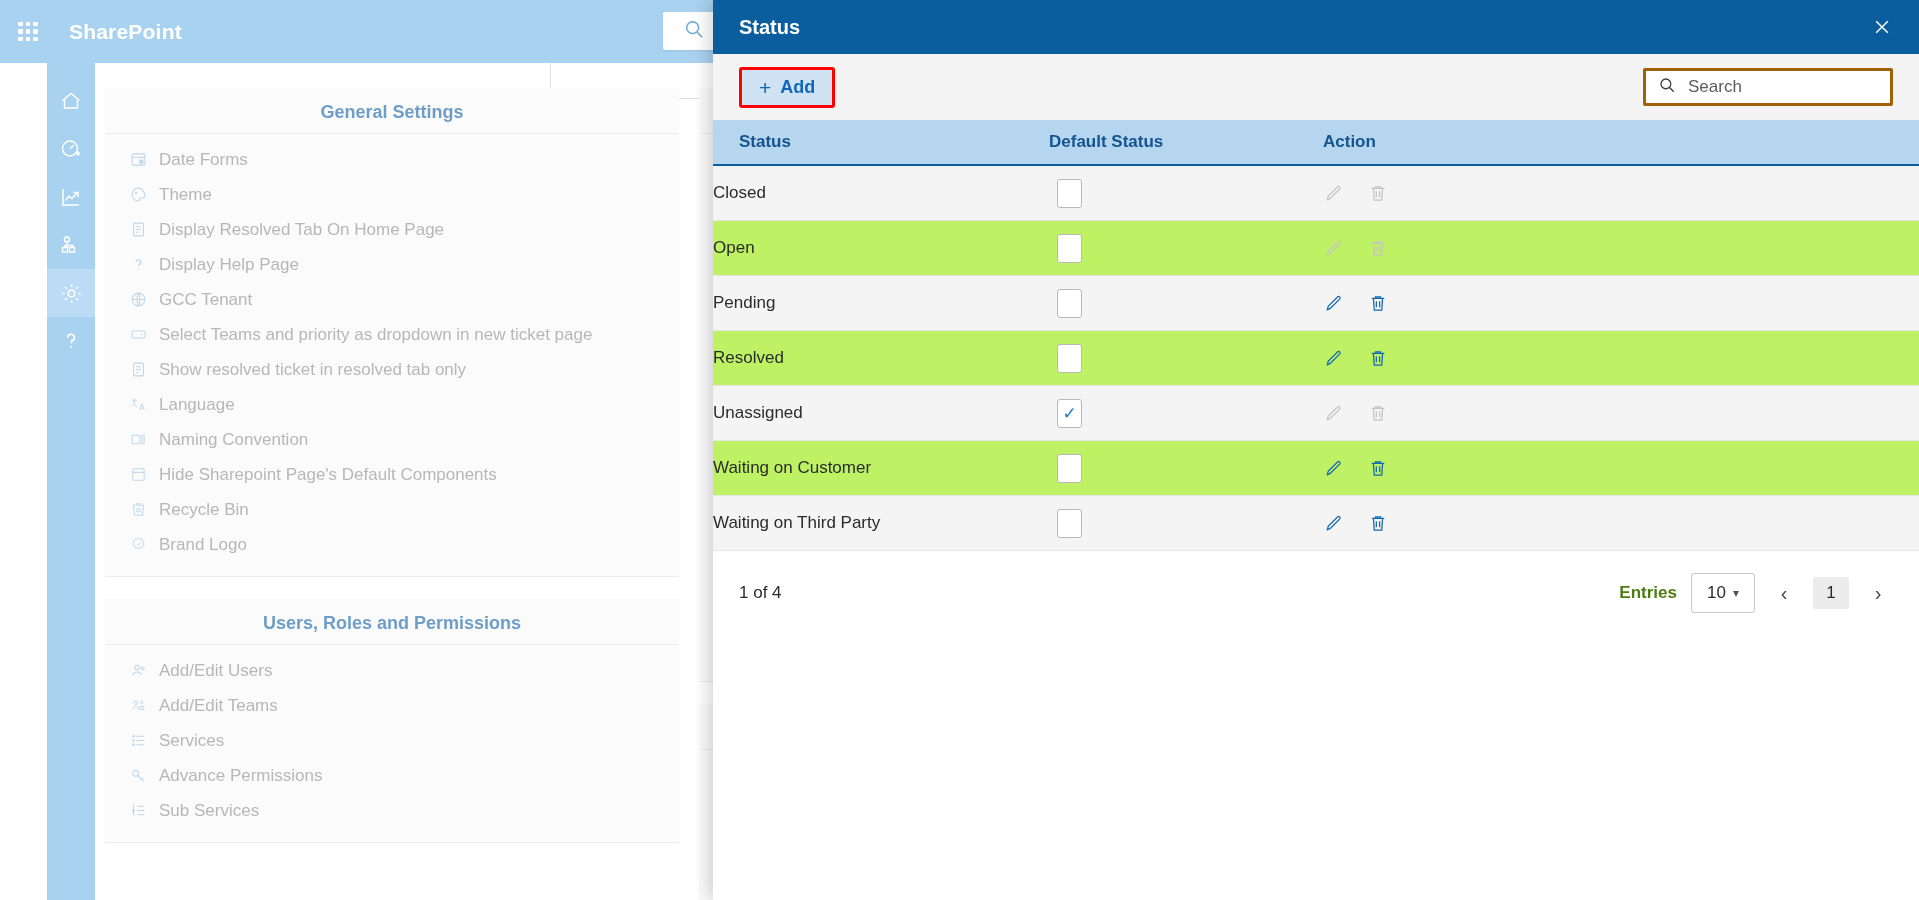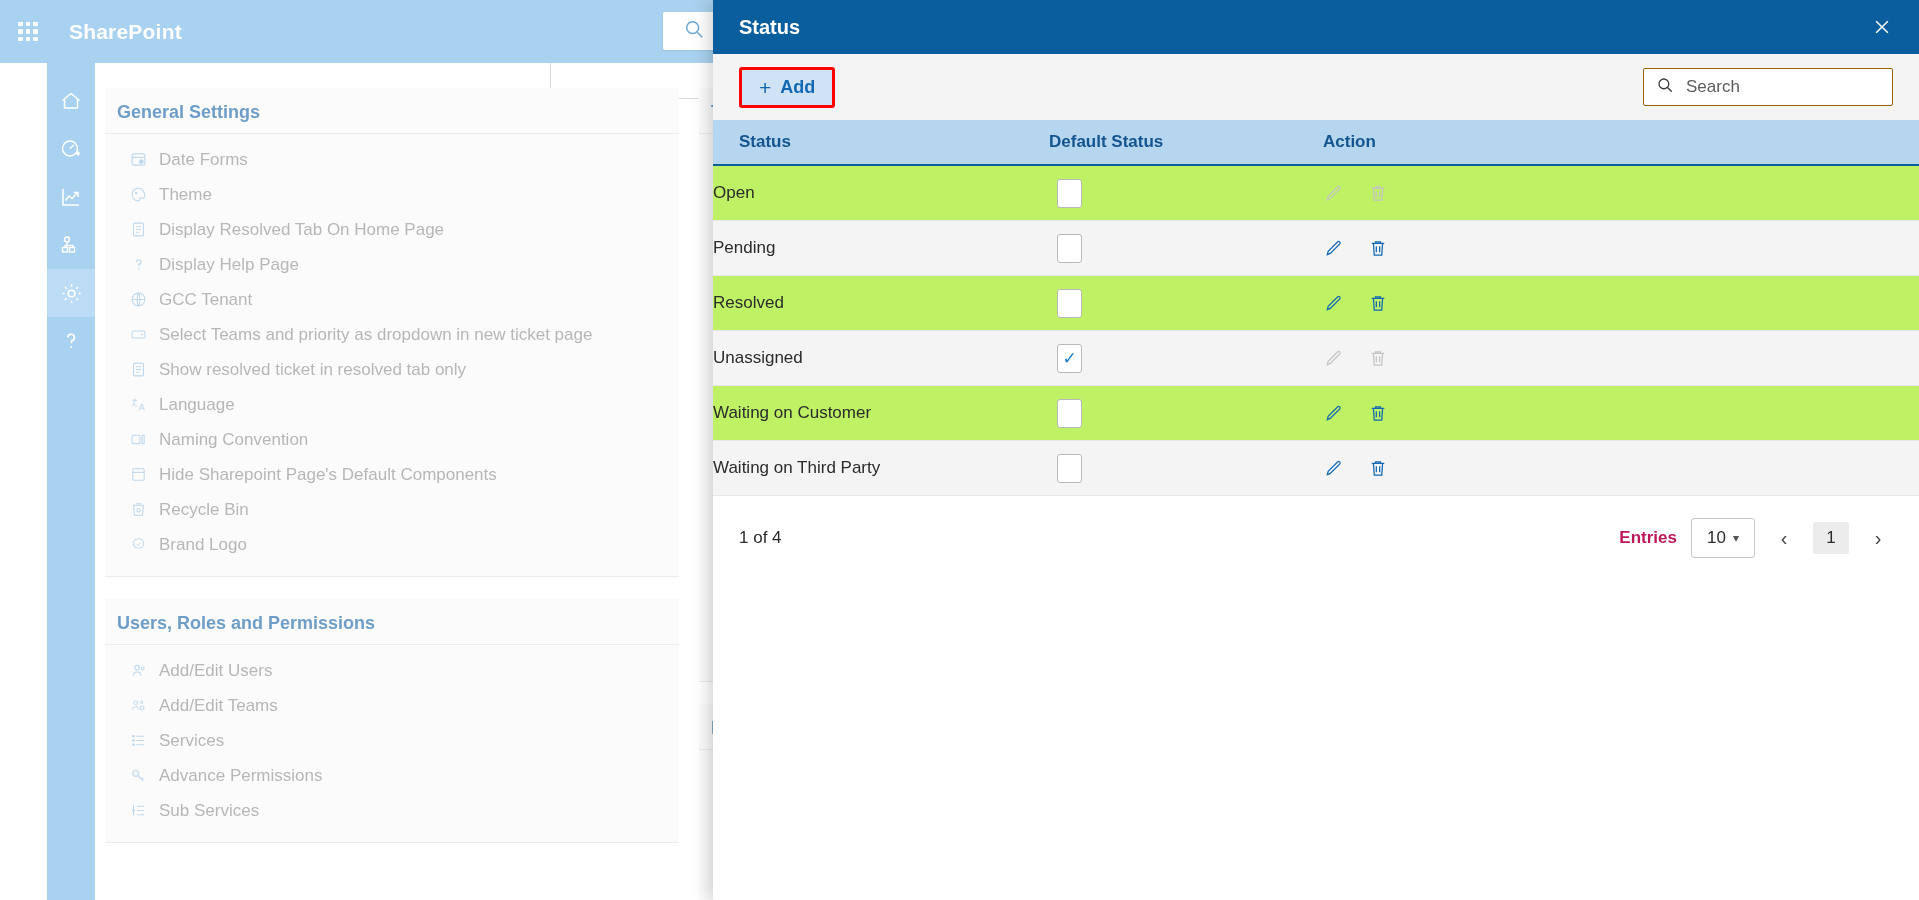--- a/index.html
+++ b/index.html
@@ -54,21 +54,21 @@
   .topstrip{
     position:absolute;left:455px;top:-10px;width:1100px;height:44px;
     border:1px solid #dcdcdc;border-radius:2px;background:#fff;
   }
 
   .cols{position:absolute;left:10px;top:25px;display:flex;gap:20px;}
   .col{width:574px;}
   .card{background:#fbfbfb;border-bottom:1px solid #ececec;margin-bottom:22px;padding-bottom:14px;}
   .card-title{
     color:#6e9ec7;font-size:18px;font-weight:600;
-    padding:14px 12px 10px 12px;border-bottom:1px solid #ececec;
+    padding:14px 12px 10px 12px;border-bottom:1px solid #ececec;text-align:center;
   }
   .items{padding:8px 0 0 0;}
   .item{
     display:flex;align-items:center;gap:11px;
     padding:5px 12px 5px 24px;color:#b7b7b7;font-size:17px;
     cursor:pointer;line-height:25px;white-space:nowrap;
   }
   .item .ico{width:19px;height:19px;flex:0 0 19px;display:flex;align-items:center;justify-content:center;color:#bfd8ec;}
   .item .ico svg{width:17px;height:17px;display:block;}
 
@@ -90,21 +90,21 @@
     height:66px;background:#f4f4f4;display:flex;align-items:center;
     justify-content:space-between;padding:0 26px 0 26px;
   }
   .add-btn{
     display:flex;align-items:center;gap:9px;
     background:#cfe3f5;border:3px solid #ff0000;border-radius:3px;
     padding:7px 17px;color:#1268b3;font-size:18px;font-weight:600;cursor:pointer;
   }
   .add-btn .plus{font-size:21px;font-weight:400;line-height:1;}
   .panel-search{
-    width:250px;height:38px;background:#ffffff;border:1px solid #a16207;border-radius:2px;
+    width:250px;height:38px;background:#ffffff;border:3px solid #a16207;border-radius:2px;
     display:flex;align-items:center;padding:0 12px;box-sizing:border-box;
   }
   .panel-search input{
     border:0;outline:0;flex:1;margin-left:10px;font-size:17px;color:#333;
     font-family:"Liberation Sans",sans-serif;background:transparent;
   }
   .panel-search input::placeholder{color:#5b5b5b;}
 
   .tbl{width:100%;border-collapse:collapse;table-layout:fixed;}
   .tbl thead th{
@@ -128,21 +128,21 @@
   .act svg{width:20px;height:20px;display:block;}
   .act.on{color:#1268b3;}
   .act.off{color:#c4c4c4;cursor:default;}
 
   .pager{
     display:flex;align-items:center;justify-content:space-between;
     padding:22px 26px 0 26px;
   }
   .pager-left{font-size:17px;color:#2b2b2b;}
   .pager-right{display:flex;align-items:center;gap:14px;}
-  .entries-lbl{font-size:17px;color:#be185d;font-weight:600;margin-left:16px;}
+  .entries-lbl{font-size:17px;color:#4d7c0f;font-weight:600;margin-left:16px;}
   .entries-sel{
     width:62px;height:38px;border:1px solid #c8c8c8;border-radius:3px;background:#fff;
     display:flex;align-items:center;justify-content:center;gap:7px;font-size:17px;color:#2b2b2b;
     cursor:pointer;
   }
   .entries-sel .caret{font-size:12px;color:#555;}
   .pg-arrow{width:30px;height:30px;display:flex;align-items:center;justify-content:center;
     color:#444;font-size:20px;cursor:pointer;}
   .pg-num{width:36px;height:32px;display:flex;align-items:center;justify-content:center;
     background:#ececec;color:#2b2b2b;font-size:17px;cursor:pointer;border-radius:2px;}
@@ -637,20 +637,41 @@
     <table class="tbl">
       <thead>
         <tr>
           <th class="th-status">Status</th>
           <th class="th-default">Default Status</th>
           <th class="th-action">Action</th>
         </tr>
       </thead>
       <tbody>
 
+        <tr class="odd">
+          <td class="td-status">Closed</td>
+          <td>
+            <div class="chk"></div>
+          </td>
+          <td>
+            <div class="actions">
+              <span class="act off">
+                <svg viewBox="0 0 24 24" fill="none" stroke="currentColor" stroke-width="1.5">
+                    <path d="M4 20l1-4L16.5 4.5a1.8 1.8 0 0 1 2.5 2.5L7.5 18.5z"></path>
+                  </svg>
+              </span>
+              <span class="act off">
+                <svg viewBox="0 0 24 24" fill="none" stroke="currentColor" stroke-width="1.5">
+                    <path d="M4.5 6.5h15M9 6.5V4.5h6v2M6.5 6.5l1 14h9l1-14"></path>
+                    <path d="M10 10v7M14 10v7"></path>
+                  </svg>
+              </span>
+            </div>
+          </td>
+        </tr>
 
         <tr class="even">
           <td class="td-status">Open</td>
           <td>
             <div class="chk"></div>
           </td>
           <td>
             <div class="actions">
               <span class="act off">
                 <svg viewBox="0 0 24 24" fill="none" stroke="currentColor" stroke-width="1.5">

